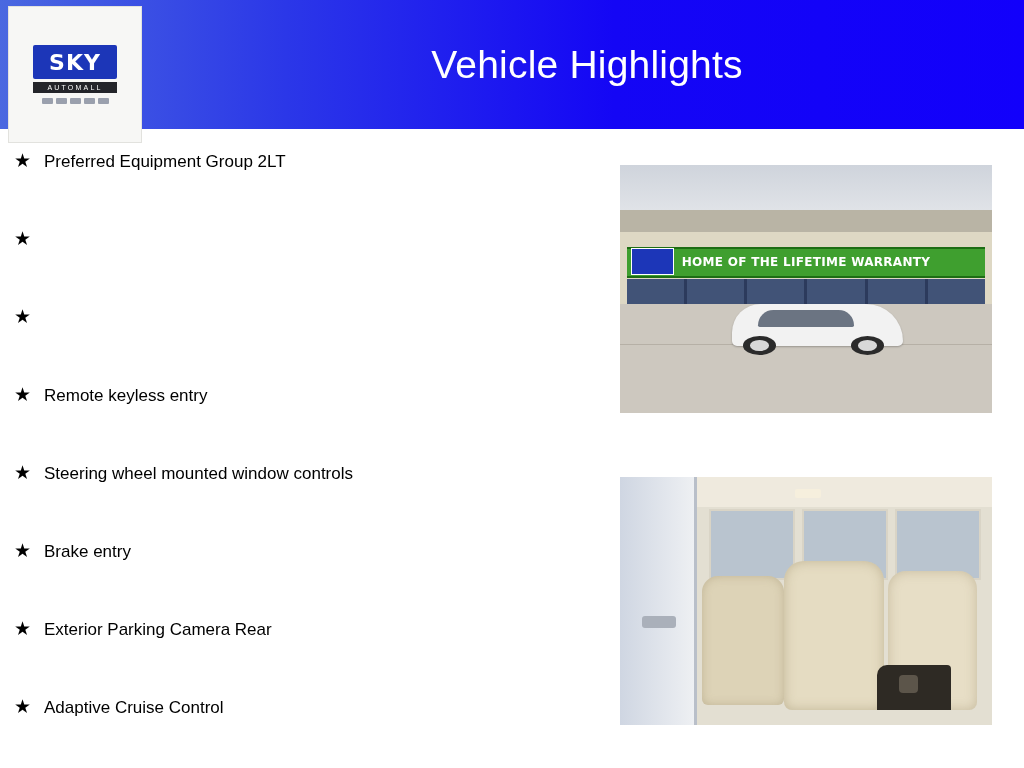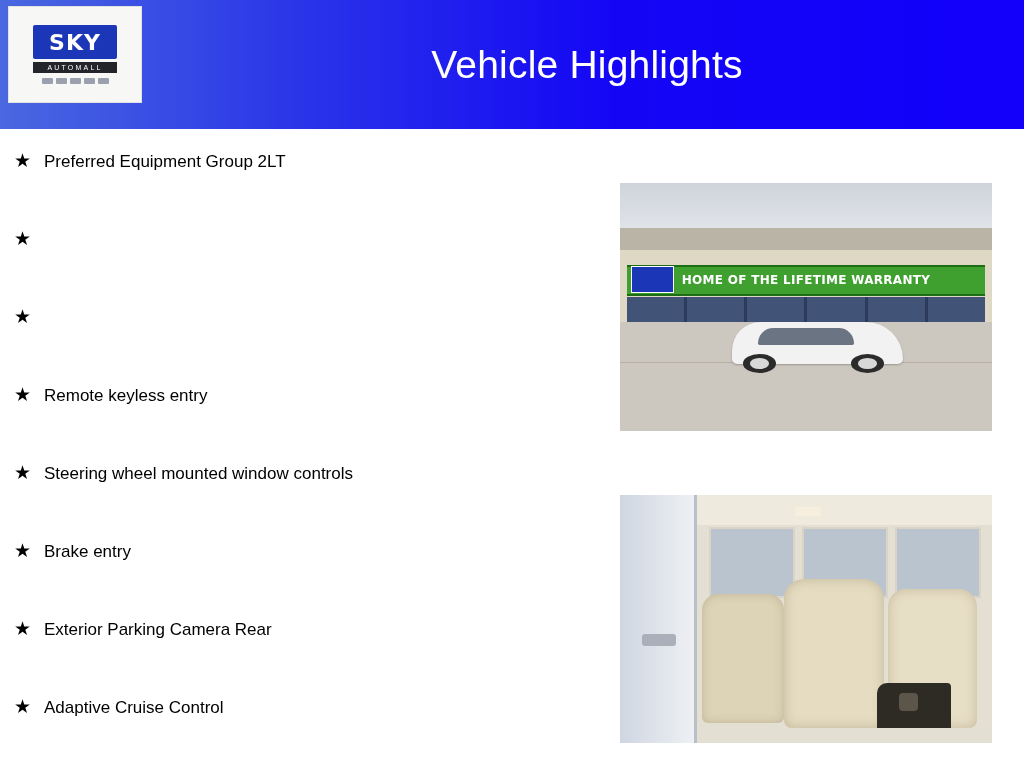--- a/index.html
+++ b/index.html
@@ -43,21 +43,21 @@
     font-weight: normal;
     letter-spacing: 0.2px;
   }
 
   
   .logo-box {
     position: absolute;
     left: 8px;
     top: 6px;
     width: 134px;
-    height: 97px;
+    height: 137px;
     background: #f7f7f5;
     border: 1px solid #e2e2de;
     box-sizing: border-box;
     display: flex;
     flex-direction: column;
     align-items: center;
     justify-content: center;
   }
   .logo-mark {
     width: 84px;
@@ -129,21 +129,20 @@
     font-size: 17px;
     color: #000000;
     line-height: 1.2;
   }
 
   
   .photo {
     position: absolute;
     overflow: hidden;
     background: #cfcfcf;
-    margin-top: 18px;
   }
   #photo-exterior {
     left: 620px;
     top: 36px;
     width: 372px;
     height: 248px;
   }
   #photo-interior {
     left: 620px;
     top: 348px;

